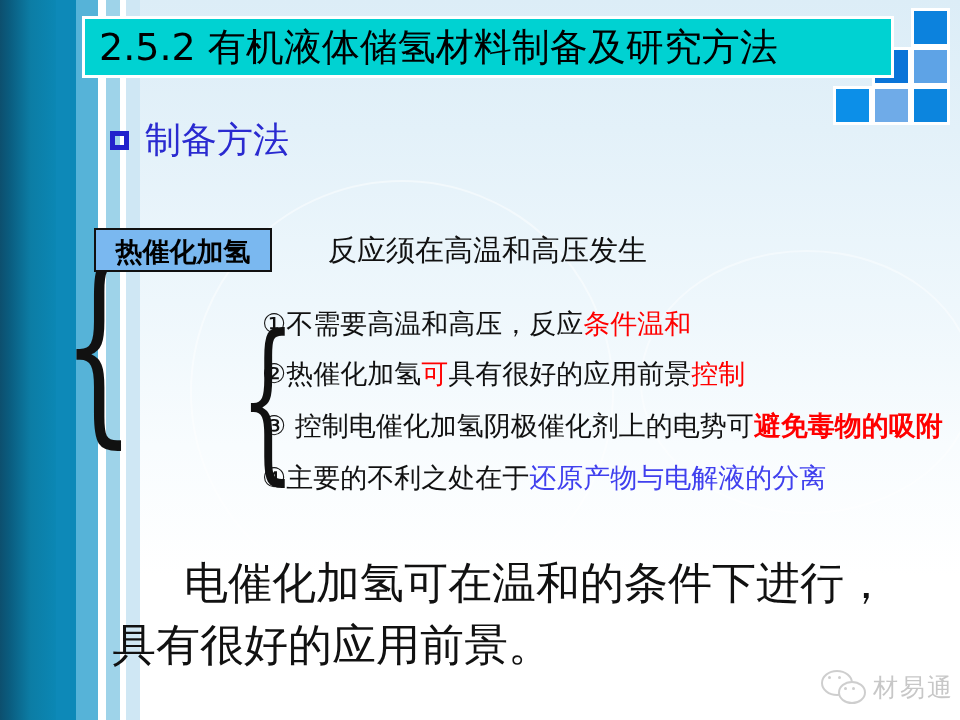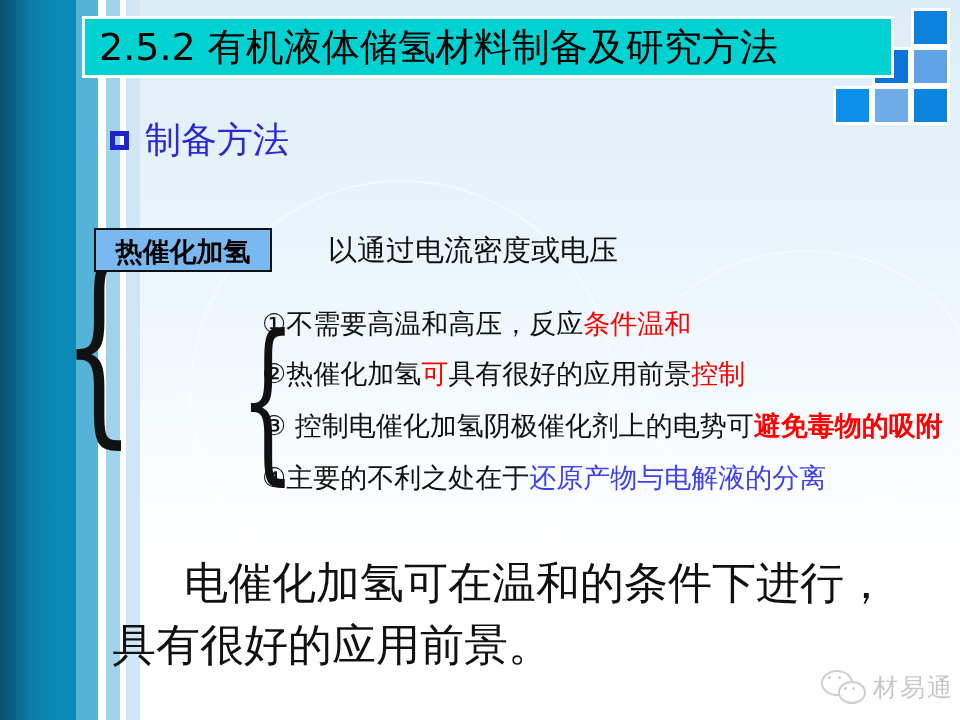--- a/index.html
+++ b/index.html
@@ -134,21 +134,21 @@
     <div id="heading-bullet"></div>
     <div id="heading-text">制备方法</div>
   </div>
 
   <div class="brace" id="brace-big">{</div>
 
   <div class="blue-box" id="box-thermal">
     <span>热催化加氢</span>
   </div>
 
-  <div id="thermal-desc">以通过电流密度或电压</div>
+  <div id="thermal-desc">反应须在高温和高压发生</div>
 
 
   <div class="brace" id="brace-small">{</div>
 
   <div class="num-line" id="nl0"><span>①</span><span>不需要高温和高压，反应</span><span style="color: rgb(255, 0, 0);">条件温和</span></div>
   <div class="num-line" id="nl1"><span>②</span><span>热催化加氢</span><span style="color: rgb(255, 0, 0);">可</span><span>具有很好的应用前景</span><span style="color: rgb(255, 0, 0);">控制</span></div>
   <div class="num-line" id="nl2"><span>③</span><span> 控制电催化加氢阴极催化剂上的电势可</span><span style="color: rgb(255, 0, 0); font-weight: bold;">避免毒物的吸附</span></div>
   <div class="num-line" id="nl3"><span>④</span><span>主要的不利之处在于</span><span style="color: rgb(64, 64, 238);">还原产物与电解液的分离</span></div>
 
   <div id="closing">

